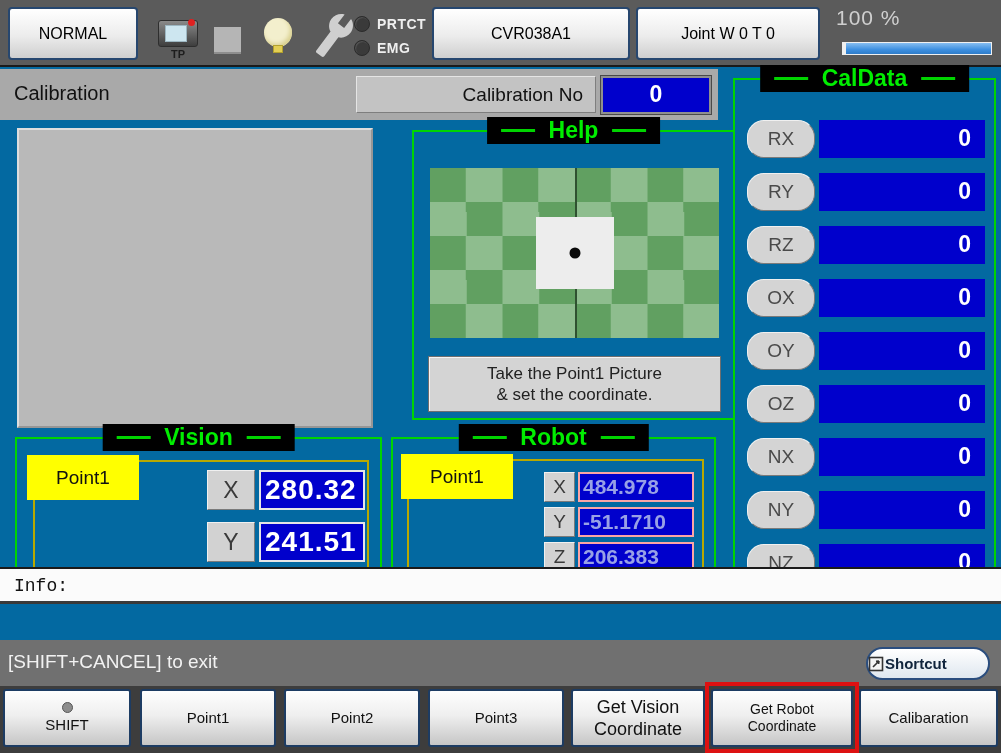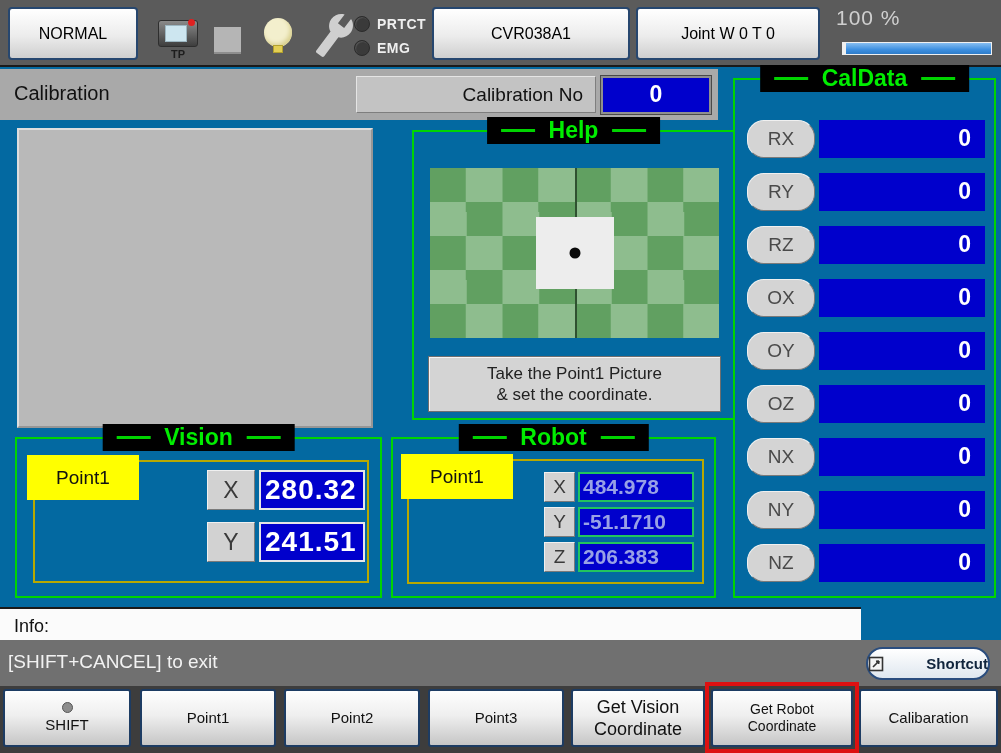--- a/index.html
+++ b/index.html
@@ -101,44 +101,44 @@
                border-right:1px solid #7a7a7a; border-bottom:1px solid #7a7a7a; }
   .fld-value { position:absolute; background:#0000cc; overflow:hidden; white-space:nowrap; }
 
   .vision-box .fld-label { width:48px; height:40px; font-size:23px; line-height:38px; left:190px; }
   .vision-box .fld-value { width:106px; height:40px; left:242px; border:2px solid #e6e6e6;
                            color:#fff; font-size:28px; font-weight:bold; line-height:35px; padding-left:4px;
                            letter-spacing:1px; }
   .v-row0 { top:31px; } .v-row1 { top:83px; }
 
   .robot-box .fld-label { width:31px; height:30px; font-size:19px; line-height:28px; left:151px; }
-  .robot-box .fld-value { width:116px; height:30px; left:185px; border:2px solid #22c55e;
+  .robot-box .fld-value { width:116px; height:30px; left:185px; border:2px solid #fca5a5;
                           color:#98a1e6; font-size:21px; font-weight:bold; line-height:25px; padding-left:3px; }
   .r-row0 { top:33px; } .r-row1 { top:68px; } .r-row2 { top:103px; }
 
   
   .caldata-box { left:733px; top:78px; width:263px; height:520px; }
   .cal-row { position:absolute; left:0; width:100%; height:38px; }
   .cal-label { position:absolute; left:12px; width:68px; height:38px; background:#d4d4d4; color:#4a4a4a;
                font-size:19px; text-align:center; line-height:36px;
                border-top:1px solid #f0f0f0; border-left:1px solid #f0f0f0;
                border-right:1px solid #7a7a7a; border-bottom:1px solid #7a7a7a;border-radius:17px; }
   .cal-value { position:absolute; left:84px; width:166px; height:38px; background:#0000cc; color:#fff;
                font-size:23px; font-weight:bold; text-align:right; line-height:36px; padding-right:14px; }
 
   
-  .infobar { position:absolute; left:0; top:607px; width:861px; height:37px; background:#fbfbfb;
-             border-top:2px solid #1a1a1a; border-bottom:3px solid #3a3a3a; }
+  .infobar { position:absolute; left:0; top:567px; width:1001px; height:37px; background:#fbfbfb;
+             border-top:2px solid #1a1a1a; border-bottom:3px solid #3a3a3a;font-family:Liberation Mono, monospace; }
   .info-label { position:absolute; left:14px; top:7px; font-size:18px; color:#111; }
 
   .statusbar { position:absolute; left:0; top:640px; width:1001px; height:46px; background:#707070; }
   .status-text { position:absolute; left:8px; top:11px; font-size:19px; color:#f2f2f2; }
   .shortcut-btn { position:absolute; left:866px; top:7px; width:124px; height:33px; border-radius:17px;
                   border:2px solid #2a4d7e; background:linear-gradient(180deg,#ffffff,#dfe7ef);
-                  display:flex; align-items:center; justify-content:space-between; gap:17px; cursor:pointer; }
+                  display:flex; align-items:center; justify-content:flex-start; gap:1px; cursor:pointer; }
   .shortcut-label { font-size:15px; font-weight:bold; color:#10243c; }
 
   
   .fkeybar { position:absolute; left:0; top:686px; width:1001px; height:67px; background:#3d3d3d; }
   .fkey { position:absolute; top:3px; height:58px; border:2px solid #1d3c63; border-radius:3px;
           background:linear-gradient(180deg,#fefefe,#efefef 45%,#c6c6c6); color:#111;
           display:flex; flex-direction:column; align-items:center; justify-content:center;
           font-size:15px; font-family:"Liberation Sans",sans-serif; cursor:pointer; line-height:1.25; }
   .fk0 { left:3px;   width:128px; }
   .fk1 { left:140px; width:136px; }

